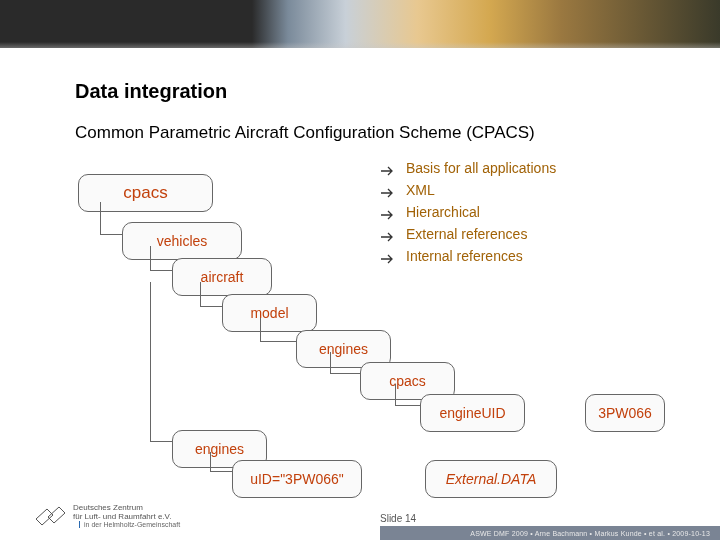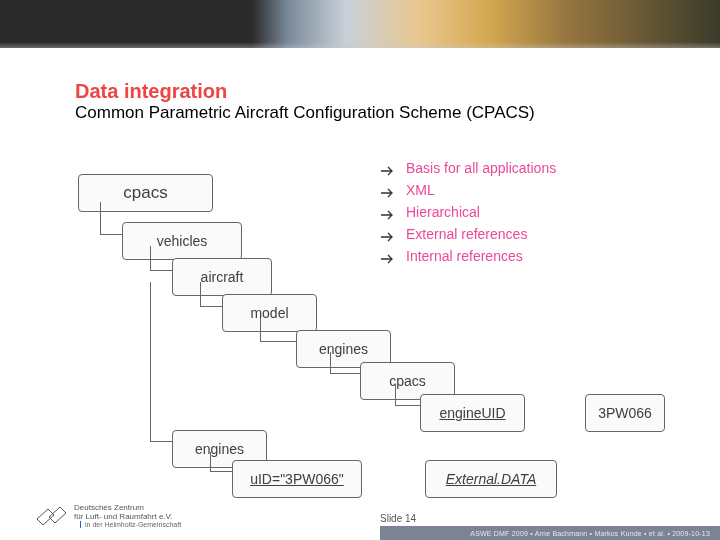--- a/index.html
+++ b/index.html
@@ -1,31 +1,31 @@
 <!DOCTYPE html>
 <html><head>
 <meta charset="utf-8">
 <style>
 *{margin:0;padding:0;box-sizing:border-box}
 body{width:720px;height:540px;font-family:Arial,sans-serif;background:#fff;position:relative;overflow:hidden}
 .header-strip{height:48px;background:linear-gradient(180deg,#3a3a3a 0%,#1a1a1a 60%);display:flex;align-items:flex-end}
 .header-img{height:48px;flex:1;background:linear-gradient(90deg,#2a2a2a 0%,#2a2a2a 35%,#7a8a9a 40%,#c8d0d8 48%,#e8c890 58%,#d4a850 68%,#9a7840 78%,#3a3a2a 100%);position:relative}
 .header-img::after{content:"";position:absolute;bottom:0;left:0;right:0;height:6px;background:linear-gradient(180deg,rgba(255,255,255,0) 0%,rgba(200,200,200,.4) 100%)}
 .title{position:absolute;top:80px;left:75px}
-.title h1{font-size:20px;font-weight:bold;color:#ef4444;margin-bottom:0}
+.title h1{font-size:20px;font-weight:bold;color:#000000;margin-bottom:20px}
 .title h2{font-size:17px;font-weight:normal;color:#000}
-.bullets{position:absolute;top:160px;left:380px;font-size:14px;color:#ec4899}
+.bullets{position:absolute;top:160px;left:380px;font-size:14px;color:#a16207}
 .bullets .row{display:flex;align-items:center;margin-bottom:6px;gap:10px}
 .arrow-icon{width:16px;height:10px;position:relative}
 .arrow-icon svg{width:16px;height:10px}
-.node{position:absolute;border:1.2px solid #666;border-radius:4px;background:#fafafa;font-size:14px;display:flex;align-items:center;justify-content:center;padding:18px 10px;color:#404040}
-.node.uline{text-decoration:underline}
+.node{position:absolute;border:1.2px solid #666;border-radius:10px;background:#fafafa;font-size:14px;display:flex;align-items:center;justify-content:center;padding:18px 10px;color:#c2410c}
+.node.uline{}
 .ital{font-style:italic}
 .conn{position:absolute;background:#666}
-.footer{position:absolute;bottom:0;left:12px;right:0;height:42px;display:flex;align-items:center;padding:0 18px 6px 22px;gap:12px}
+.footer{position:absolute;bottom:0;left:0;right:0;height:42px;display:flex;align-items:center;padding:0 18px 6px 33px;gap:12px}
 .footer-right{position:absolute;right:0;bottom:0;width:340px}
 .slide-no{text-align:left;font-size:10px;color:#555;padding-right:10px;margin-bottom:2px}
 .footer-bar{height:14px;background:#7a8494;color:#e8e8e8;font-size:7px;display:flex;align-items:center;justify-content:flex-end;padding-right:10px;letter-spacing:.2px}
 .logo{display:flex;align-items:center;gap:6px}
 .logo-text{font-size:8px;color:#555;line-height:1.1}
 .helm{font-size:7px;color:#666;line-height:1;margin-left:6px;border-left:1.5px solid #2a6ab0;padding-left:4px}
 </style>
 </head>
 <body>
 

